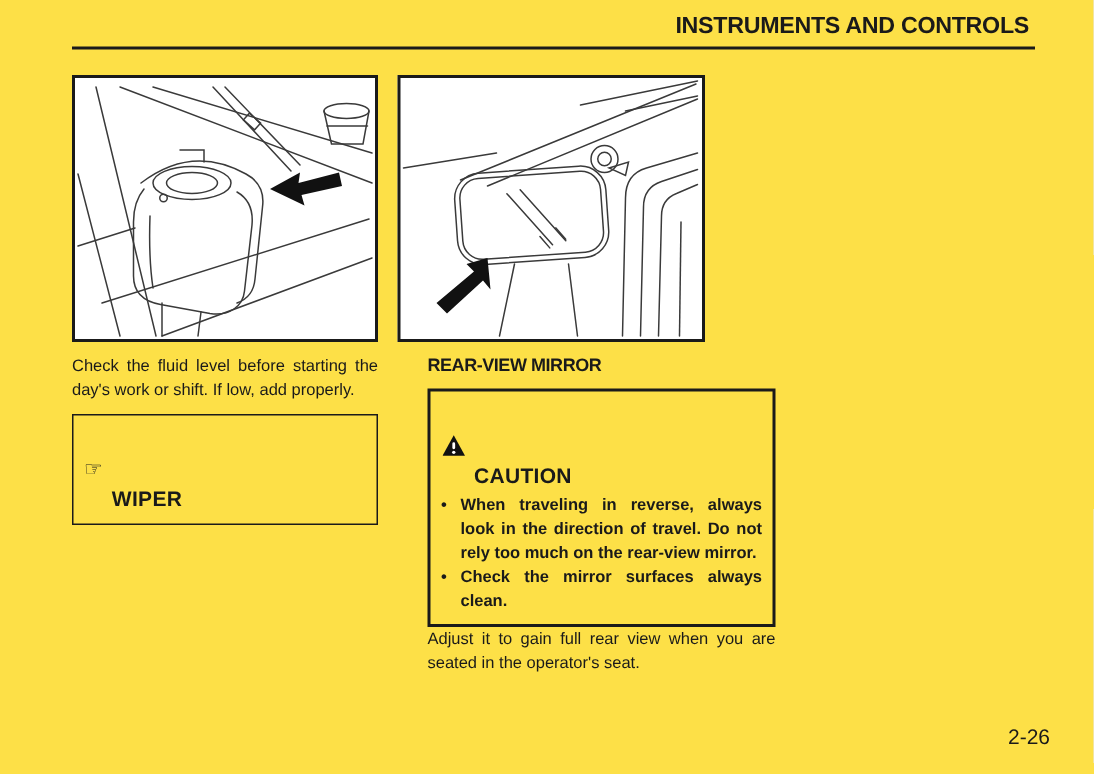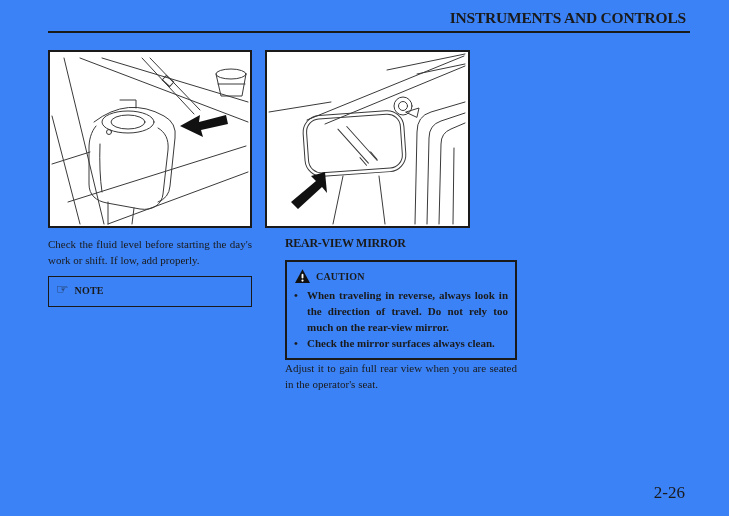--- a/index.html
+++ b/index.html
@@ -1,19 +1,19 @@
 <!DOCTYPE html>
 <html><head>
 <meta charset="utf-8">
 <style>
   html,body { margin:0; padding:0; background:#e8e8e8; }
   .page {
     position:relative; width:729px; height:516px;
-    background:#3b82f6; color:#1a1a1a;
-    font-family:Liberation Serif, serif;
+    background:#fde047; color:#1a1a1a;
+    font-family:Liberation Sans, sans-serif;
     overflow:hidden; margin:0 auto;
   }
   .header-title {
     position:absolute; top:9px; right:43px;
     font-size:15.5px; font-weight:bold; letter-spacing:-0.2px;
     white-space:nowrap;
   }
   .header-rule {
     position:absolute; top:31px; left:48px; width:642px; height:2px;
     background:#1a1a1a;
@@ -37,32 +37,32 @@
   .body-par {
     font-size:11px; line-height:16px; text-align:justify; margin:0;
   }
   .note-box {
     margin-top:8px; border:1.5px solid #1a1a1a; padding:5px 7px 6px 7px;
   }
   .note-head {
     display:flex; align-items:center; gap:6px; margin:1px 0 3px 0;
   }
   .note-hand { font-size:14px; line-height:14px; }
-  .note-label, .caution-label { font-size:10px; font-weight:bold; letter-spacing:0.2px; }
+  .note-label, .caution-label { font-size:14px; font-weight:bold; letter-spacing:0.2px;margin-top:41px; }
   .caution-box {
     margin-top:9px; border:2px solid #1a1a1a; padding:6px 7px 7px 7px;
     box-sizing:border-box;
   }
   .caution-head { display:flex; align-items:center; gap:6px; margin:1px 0 4px 1px; }
   .bullet-row { display:flex; font-size:11px; line-height:16px; font-weight:bold; }
   .bullet-marker { width:13px; flex:0 0 13px; text-align:left; }
   .bullet-text { flex:1; text-align:justify; }
   .after-caution { margin-top:9px; }
   .page-number {
-    position:absolute; top:483px; right:44px; font-size:17px;
+    position:absolute; top:483px; right:29px; font-size:14px;
   }
 </style>
 </head>
 <body>
 
 <div class="page">
 
   <div class="header-title">INSTRUMENTS AND CONTROLS</div>
   <div class="header-rule"></div>
 
@@ -141,21 +141,21 @@
       </g>
     </svg>
   </div>
 
   <div class="col left">
     <p class="body-par">Check the fluid level before starting the day's work or shift. If low, add properly.</p>
 
     <div class="note-box">
       <div class="note-head">
         <span class="note-hand">☞</span>
-        <span class="note-label">NOTE</span>
+        <span class="note-label">WIPER</span>
       </div>
     </div>
   </div>
 
   <div class="col right">
     <h2 class="section-title">REAR-VIEW MIRROR</h2>
 
     <div class="caution-box">
       <div class="caution-head">
         <svg width="15" height="14" viewBox="0 0 24 22">

